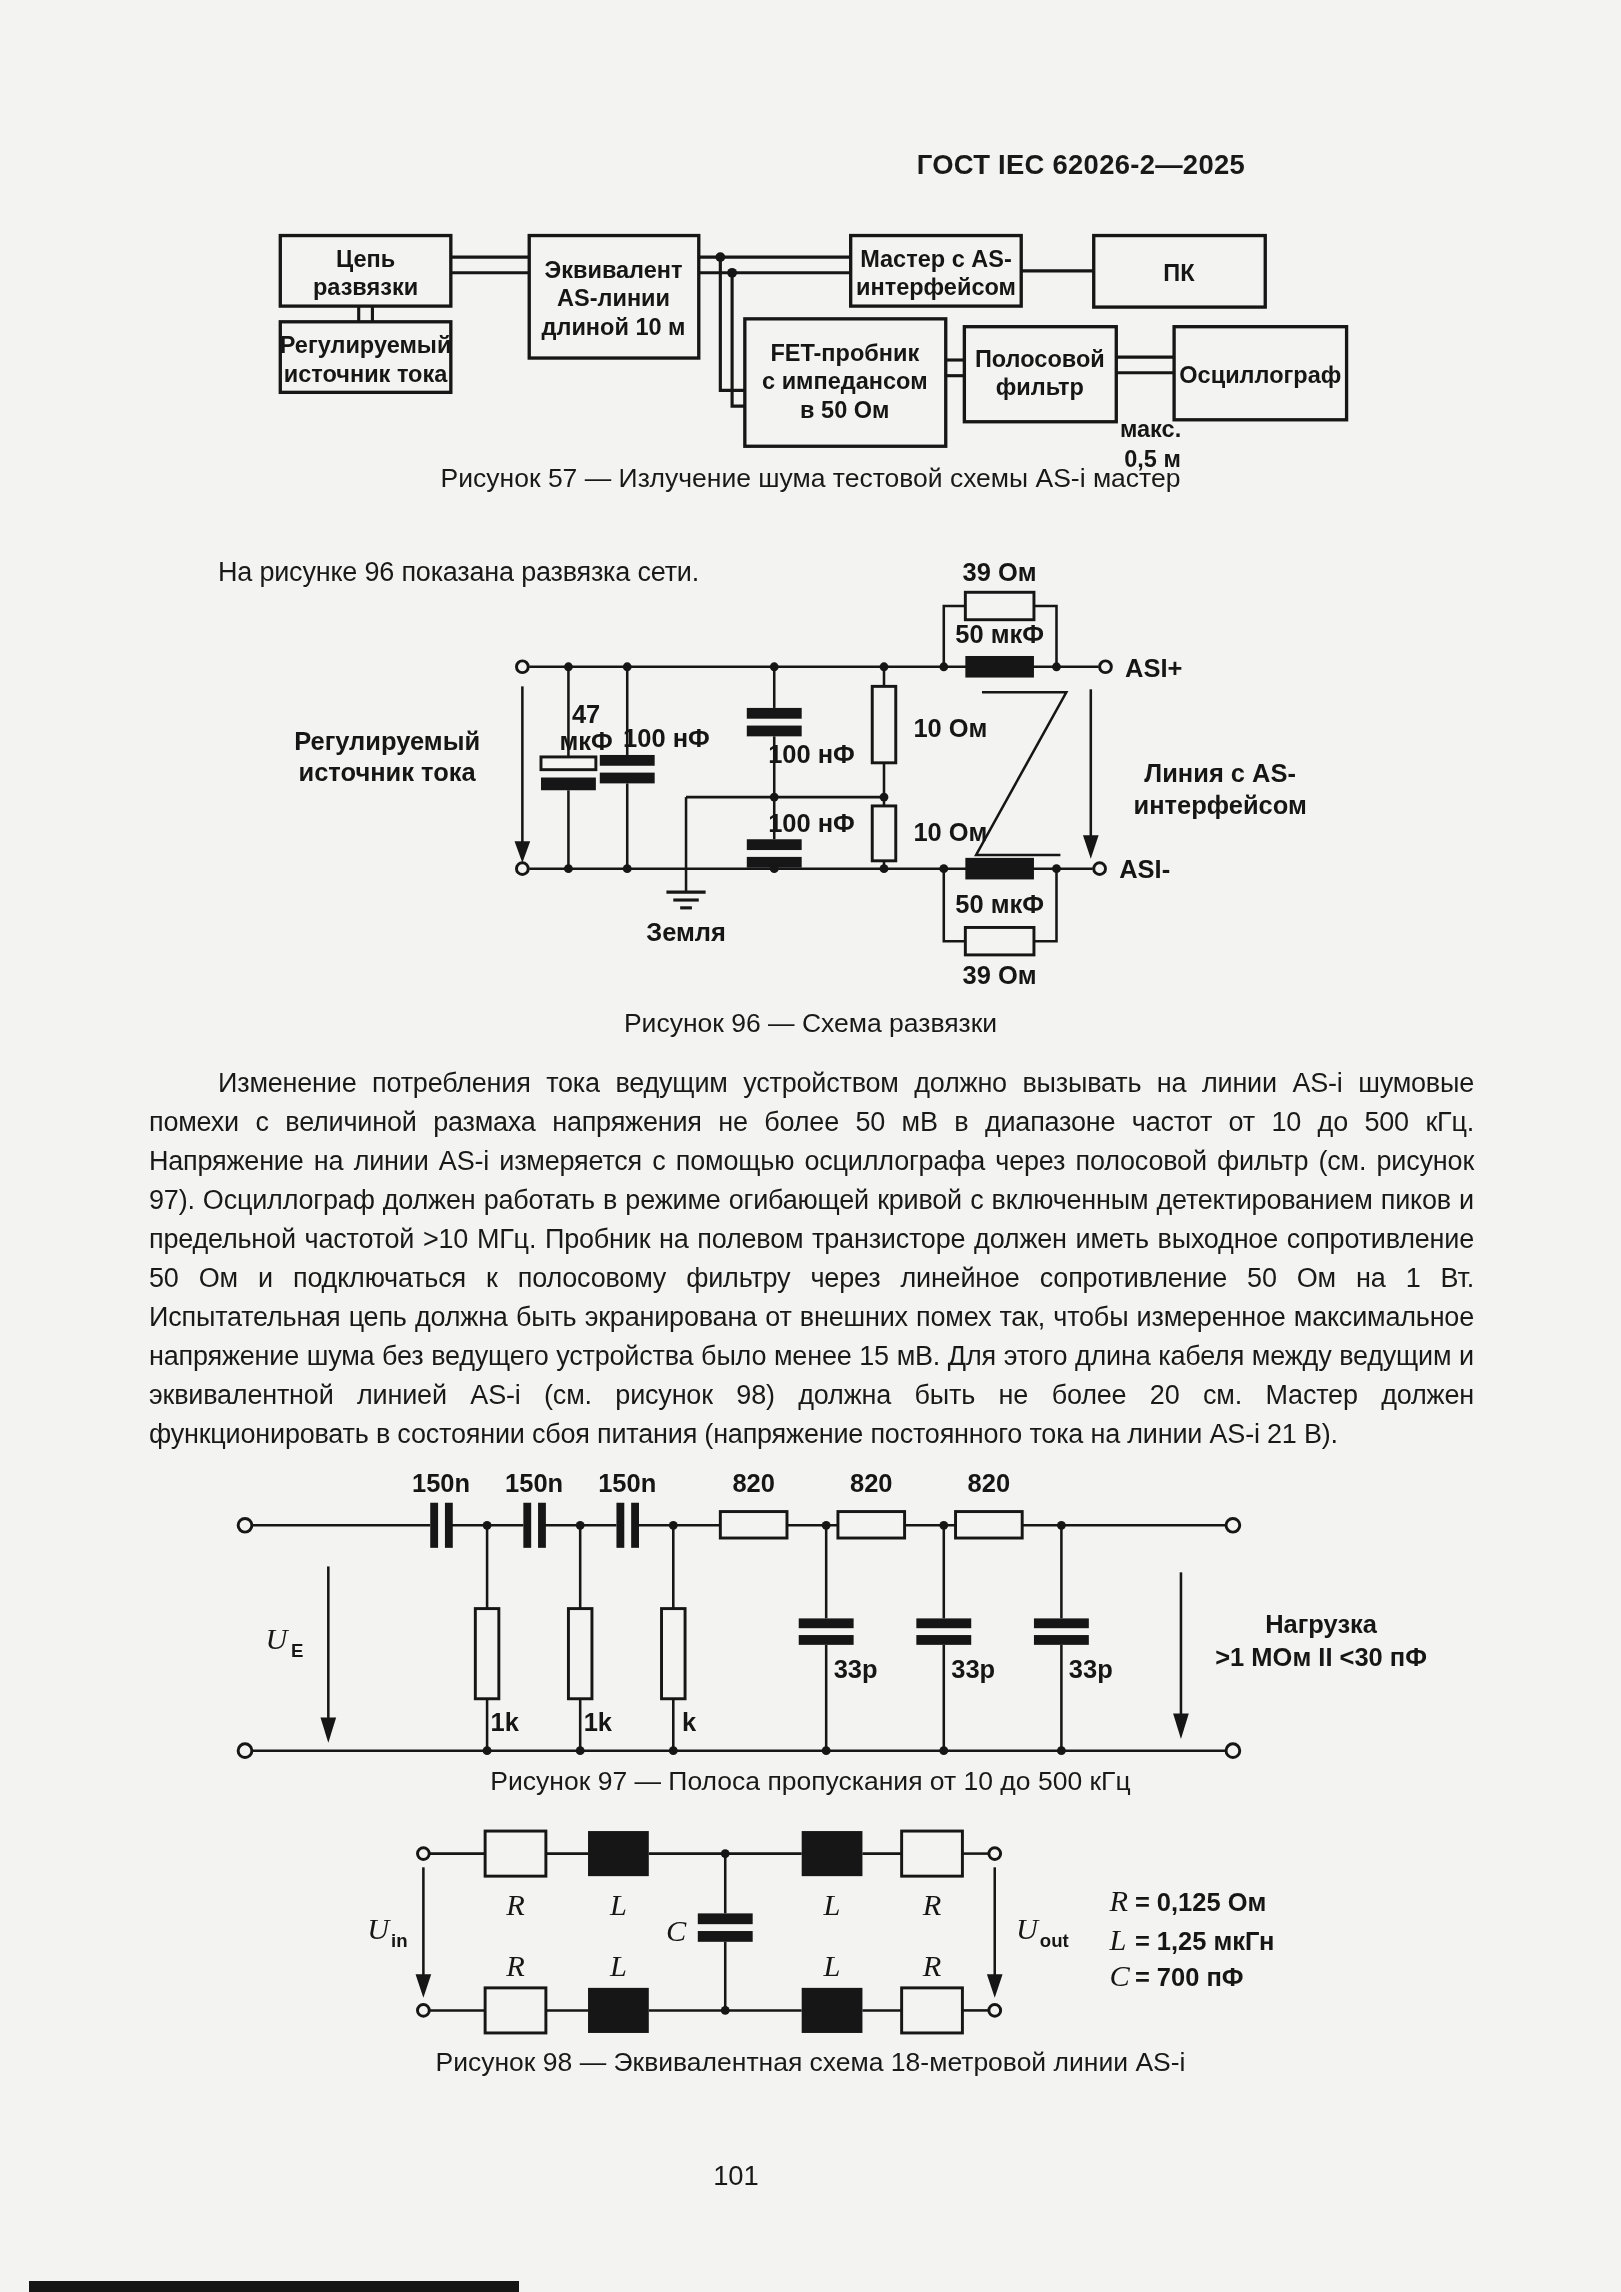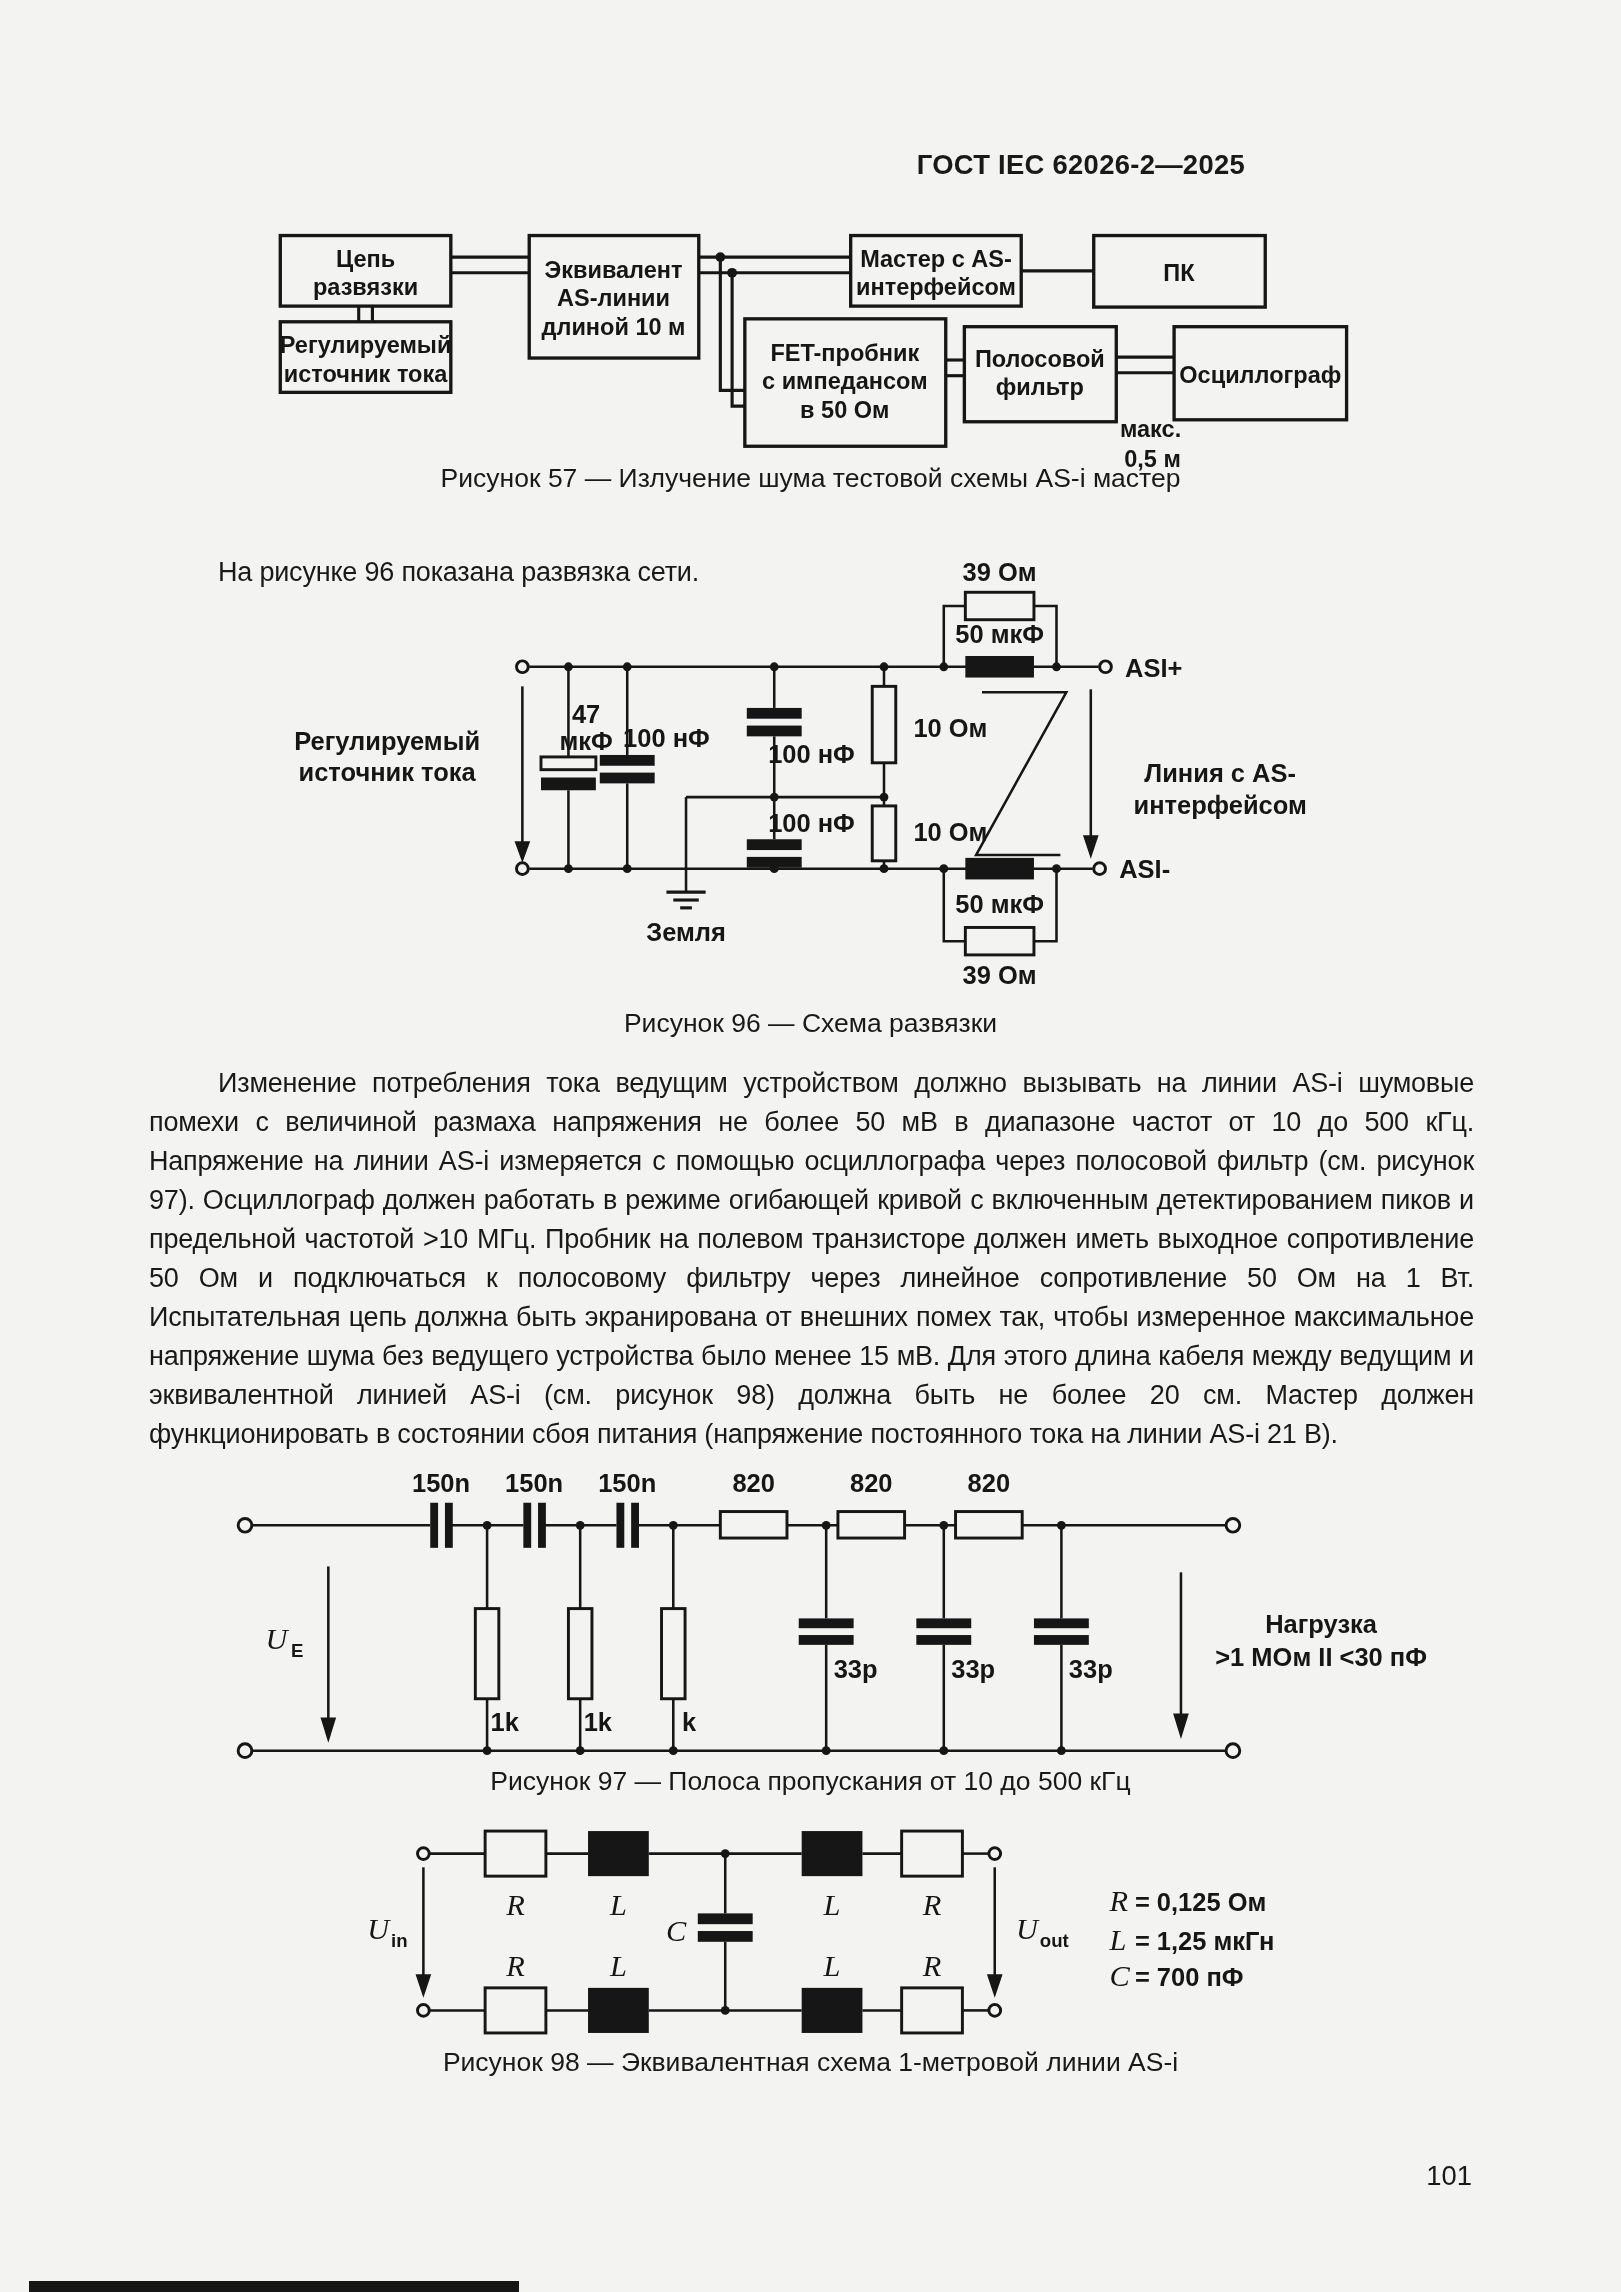--- a/index.html
+++ b/index.html
@@ -3,21 +3,21 @@
 <meta charset="utf-8">
 <style>
   html,body{margin:0;padding:0;background:#888;}
   .page{position:relative;width:1621px;height:2293px;background:#f3f3f1;
         font-family:"Liberation Sans",sans-serif;color:#191919;overflow:hidden;}
   .header{position:absolute;top:149px;left:0;width:1245px;text-align:right;
           font-size:27.4px;font-weight:bold;letter-spacing:0.3px;}
   .caption{position:absolute;left:0;width:1621px;text-align:center;font-size:26.5px;}
   .para{position:absolute;left:149px;width:1325px;font-size:27px;line-height:39px;
         text-align:justify;text-indent:69px;letter-spacing:-0.2px;}
-  .pagenum{position:absolute;top:2160px;left:0;width:1472px;text-align:right;font-size:27.4px;}
+  .pagenum{position:absolute;top:2160px;left:0;width:1472px;text-align:center;font-size:27.4px;}
   .scanbar{position:absolute;left:29px;top:2281px;width:490px;height:10.8px;background:#161616;}
   svg{position:absolute;left:0;top:0;}
   .w{stroke:#161616;stroke-width:2.6;fill:none}
   .w3{stroke:#161616;stroke-width:3.2;fill:none}
   .bx{fill:none;stroke:#161616;stroke-width:3.4}
   .bxf{fill:#f3f3f1;stroke:#161616;stroke-width:3}
   .bk{fill:#161616;stroke:none}
   .t{font:bold 26px "Liberation Sans",sans-serif;fill:#161616}
   .t24{font:bold 24px "Liberation Sans",sans-serif;fill:#161616}
   .tc{text-anchor:middle}
@@ -322,17 +322,17 @@
       <text class="ts" x="1132" y="2026">C</text>
       <text class="t" x="1158" y="2026">= 700 пФ</text>
     </g>
   </svg>
 
   <div class="caption" style="top:463px">Рисунок 57 — Излучение шума тестовой схемы AS-i мастер</div>
   <div class="para" style="top:553px">На рисунке 96 показана развязка сети.</div>
   <div class="caption" style="top:1008px">Рисунок 96 — Схема развязки</div>
   <div class="para" style="top:1064px">Изменение потребления тока ведущим устройством должно вызывать на линии AS-i шумовые помехи с величиной размаха напряжения не более 50 мВ в диапазоне частот от 10 до 500 кГц. Напряжение на линии AS-i измеряется с помощью осциллографа через полосовой фильтр (см. рисунок 97). Осциллограф должен работать в режиме огибающей кривой с включенным детектированием пиков и предельной частотой &gt;10 МГц. Пробник на полевом транзисторе должен иметь выходное сопротивление 50 Ом и подключаться к полосовому фильтру через линейное сопротивление 50 Ом на 1 Вт. Испытательная цепь должна быть экранирована от внешних помех так, чтобы измеренное максимальное напряжение шума без ведущего устройства было менее 15 мВ. Для этого длина кабеля между ведущим и эквивалентной линией AS-i (см. рисунок 98) должна быть не более 20 см. Мастер должен функционировать в состоянии сбоя питания (напряжение постоянного тока на линии AS-i 21 В).</div>
   <div class="caption" style="top:1766px">Рисунок 97 — Полоса пропускания от 10 до 500 кГц</div>
-  <div class="caption" style="top:2047px">Рисунок 98 — Эквивалентная схема 1-метровой линии AS-i</div>
+  <div class="caption" style="top:2047px">Рисунок 98 — Эквивалентная схема 18-метровой линии AS-i</div>
   <div class="pagenum">101</div>
   <div class="scanbar"></div>
 </div>
 
 
 </body></html>

